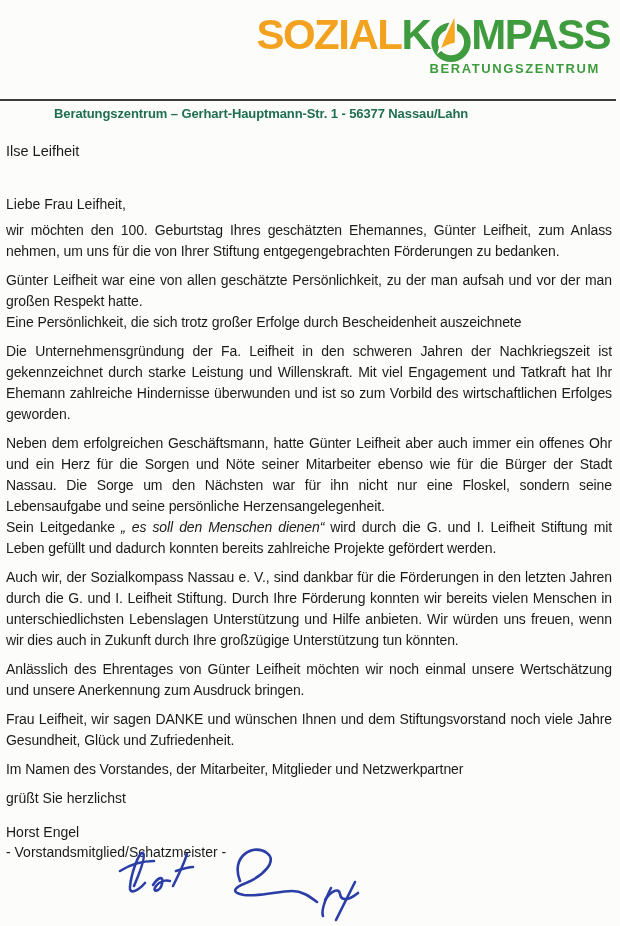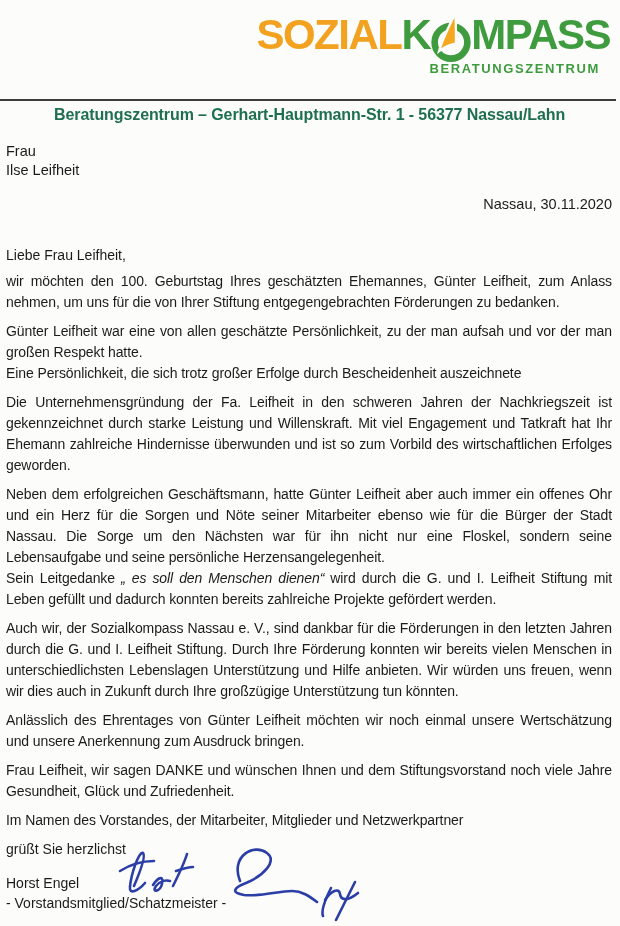--- a/index.html
+++ b/index.html
@@ -18,21 +18,21 @@
   .logo-l1{display:flex;align-items:center;font-weight:bold;font-size:42px;letter-spacing:-1.5px;}
   .logo-l1 span{display:inline-block;}
   .c-orange{color:#F2A21F;}
   .c-green{color:#3E9B3E;}
   .compass{width:46px;height:54px;margin:0 -3px -5px -2px;display:block;}
   .logo-l2{display:flex;align-items:flex-start;margin-top:1px;margin-right:12px;}
   .logo-nassau{font-weight:bold;font-size:29px;letter-spacing:0.5px;color:#F2A21F;}
   .logo-ev{font-weight:bold;font-size:9.5px;color:#3E9B3E;writing-mode:vertical-rl;transform:rotate(180deg);letter-spacing:1px;height:27px;margin-left:3px;}
   .logo-l3{font-weight:bold;font-size:13px;letter-spacing:1.6px;color:#3E9B3E;margin-top:3px;margin-right:10px;}
   .rule{position:absolute;top:99px;left:-6px;right:-4px;height:2px;background:#3c3c3c;}
-  .addr{position:absolute;top:106px;left:0;font-weight:bold;font-size:16px;color:#1E6F50;letter-spacing:-0.1px;padding-left:48px;}
+  .addr{position:absolute;top:106px;left:0;font-weight:bold;font-size:13px;color:#1E6F50;letter-spacing:-0.1px;padding-left:48px;}
   
   .recipient{margin-top:12px;font-size:14.5px;line-height:18.5px;}
   .dateline{margin-top:17px;text-align:right;font-size:14.5px;}
   .salutation{margin-top:35px;font-size:14px;}
   .para{margin:8px 0 0 0;font-size:14px;line-height:21px;letter-spacing:-0.1px;text-align:justify;}
   .para.first{}
   .quote{font-weight:normal;font-style:italic;}
   .closing{margin-top:8px;font-size:14px;line-height:21px;}
   .signer-name{margin-top:13px;font-size:14px;line-height:20px;}
   .signer-title{font-size:14px;line-height:20px;}
@@ -55,25 +55,23 @@
         </svg>
         <span class="c-green">MPASS</span>
       </div>
       <div class="logo-l3">BERATUNGSZENTRUM</div>
     </div>
     <div class="rule"></div>
     <div class="addr">Beratungszentrum – Gerhart-Hauptmann-Str. 1 - 56377 Nassau/Lahn</div>
   </div>
 
   <div class="recipient">
-    <div>Frau</div>
     <div>Ilse Leifheit</div>
   </div>
 
-  <div class="dateline">Nassau, 30.11.2020</div>
 
   <div class="salutation">Liebe Frau Leifheit,</div>
 
   <p class="para first">
     <span>wir möchten den 100. Geburtstag Ihres geschätzten Ehemannes, Günter Leifheit, zum Anlass nehmen, um uns für die von Ihrer Stiftung entgegengebrachten Förderungen zu bedanken.</span>
   </p>
 
   <p class="para">
     <span>Günter Leifheit war eine von allen geschätzte Persönlichkeit, zu der man aufsah und vor der man großen Respekt hatte.</span><br>
     <span>Eine Persönlichkeit, die sich trotz großer Erfolge durch Bescheidenheit auszeichnete</span><br>

